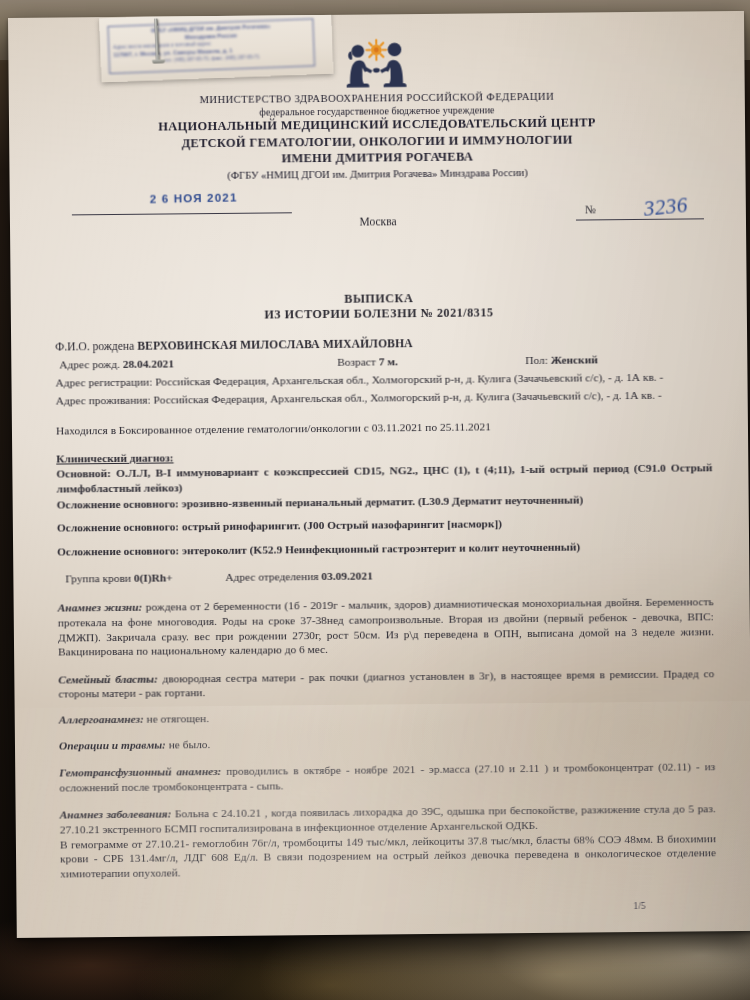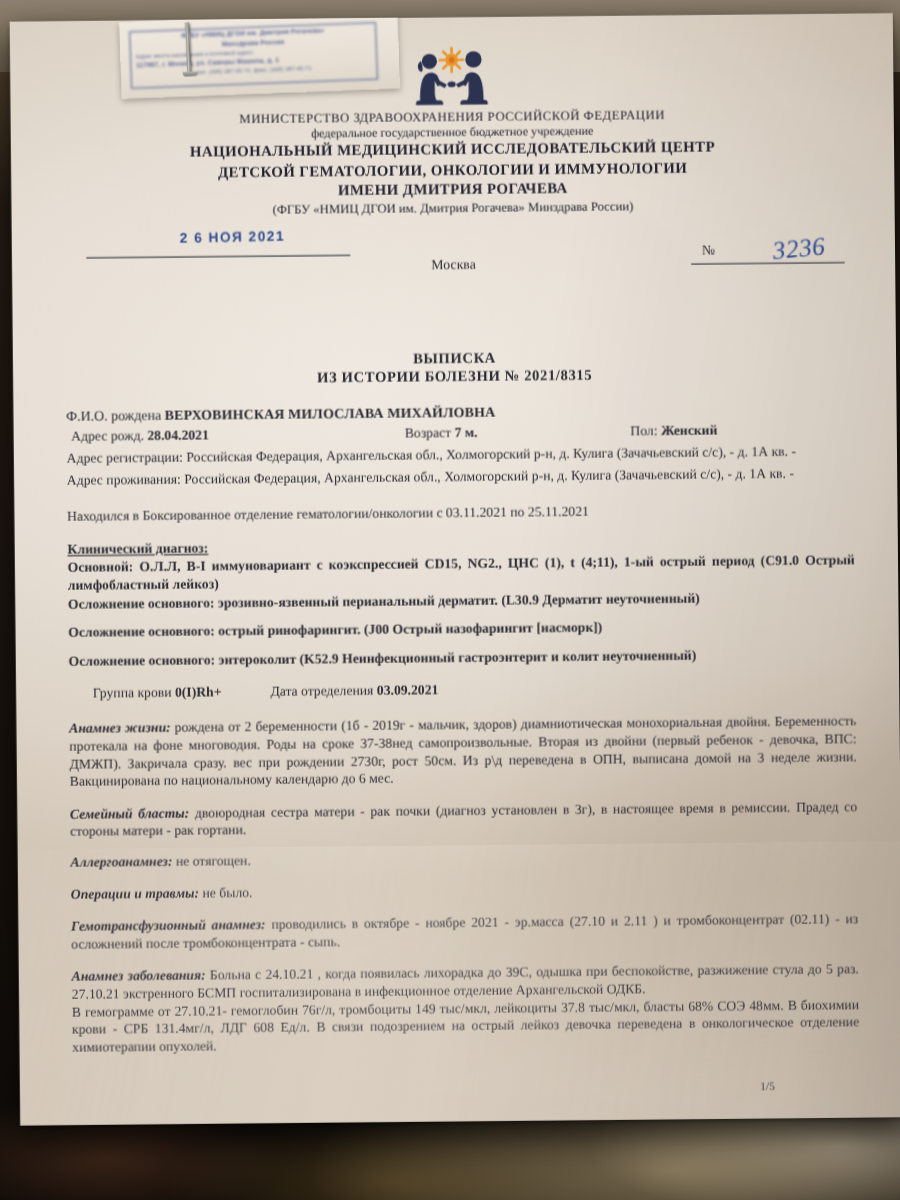--- a/index.html
+++ b/index.html
@@ -245,21 +245,21 @@
   .diag-head { margin-top: 13px; font-weight: bold; text-decoration: underline; }
   .diag-line { font-weight: bold; margin-top: 1px; }
   .diag-line.sp { margin-top: 9px; }
 
   .blood-row {
     position: relative;
     height: 16px;
     margin-top: 13px;
     font-size: 11.4px;
   }
-  .blood-row .c1 { position: absolute; left: 20px; }
+  .blood-row .c1 { position: absolute; left: 8px; }
   .blood-row .c2 { position: absolute; left: 168px; }
 
   .para { margin-top: 13px; }
   .para-tight { margin-top: 11px; }
 
   .pagenum {
     position: absolute;
     left: 0; right: 0;
     top: 888px;
     text-align: center;
@@ -392,21 +392,21 @@
         <div class="diag-line">Осложнение основного: эрозивно-язвенный перианальный дерматит. (L30.9 Дерматит неуточненный)</div>
         <div class="diag-line sp">Осложнение основного: острый ринофарингит. (J00 Острый назофарингит [насморк])</div>
         <div class="diag-line sp">Осложнение основного: энтероколит (K52.9 Неинфекционный гастроэнтерит и колит неуточненный)</div>
 
         <div class="blood-row">
           <span class="c1">
             <span>Группа крови</span>
             <span class="b">0(I)Rh+</span>
           </span>
           <span class="c2">
-            <span>Дата отределения</span>
+            <span>Адрес отределения</span>
             <span class="b">03.09.2021</span>
           </span>
         </div>
 
         <div class="para">
           <span class="bi">Анамнез жизни:</span><span> рождена от 2 беременности (1б - 2019г - мальчик, здоров) диамниотическая монохориальная двойня. Беременность протекала на фоне многоводия. Роды на сроке 37-38нед самопроизвольные. Вторая из двойни (первый ребенок - девочка, ВПС: ДМЖП). Закричала сразу. вес при рождении 2730г, рост 50см. Из р\д переведена в ОПН, выписана домой на 3 неделе жизни. Вакцинирована по национальному календарю до 6 мес.</span>
         </div>
 
         <div class="para">
           <span class="bi">Семейный бласты:</span><span> двоюродная сестра матери - рак почки (диагноз установлен в 3г), в настоящее время в ремиссии. Прадед со стороны матери - рак гортани.</span>

